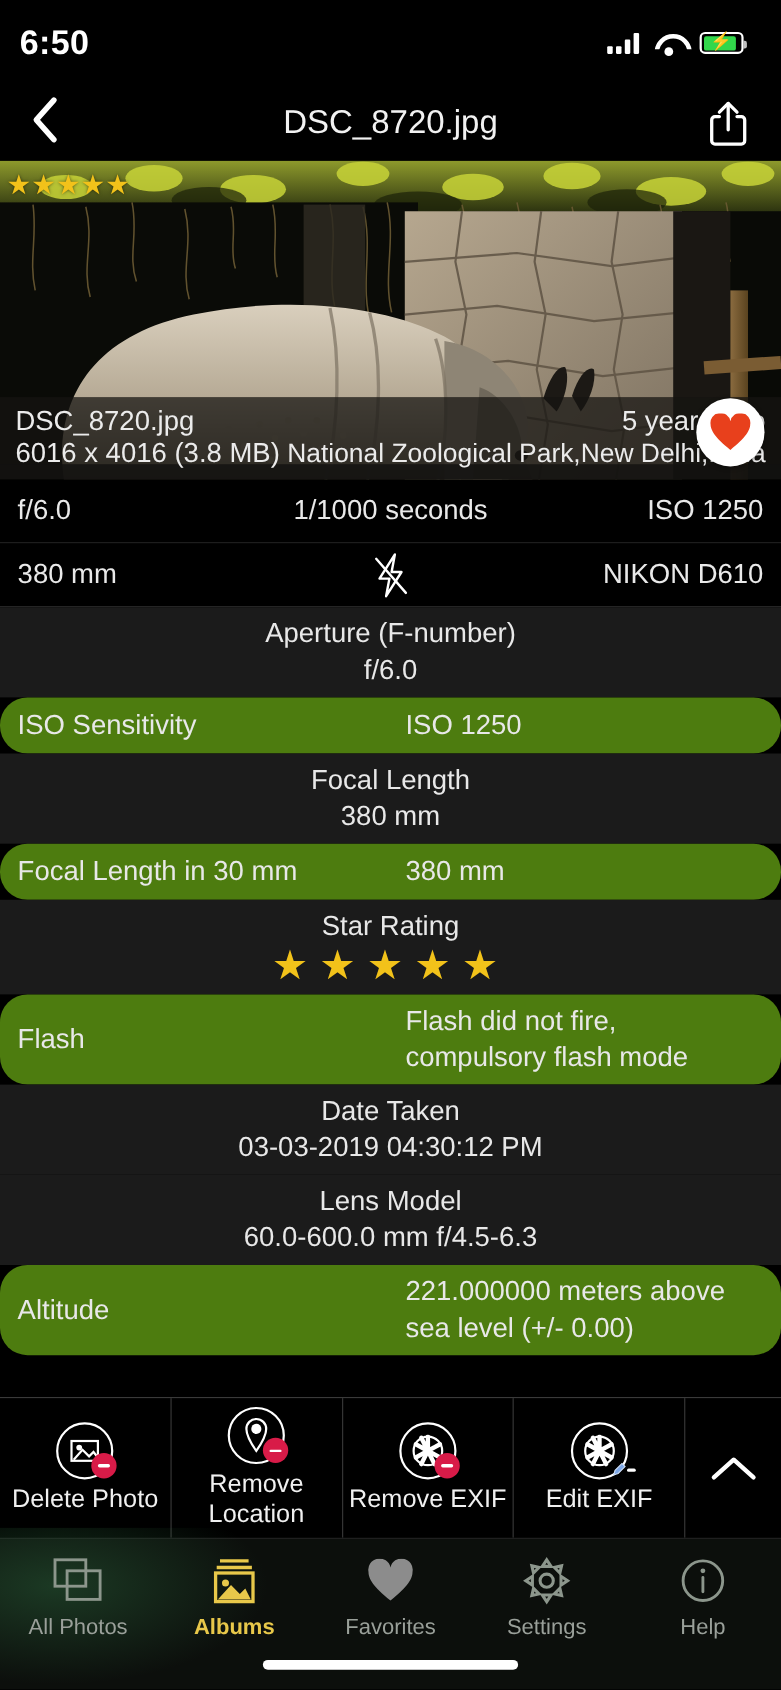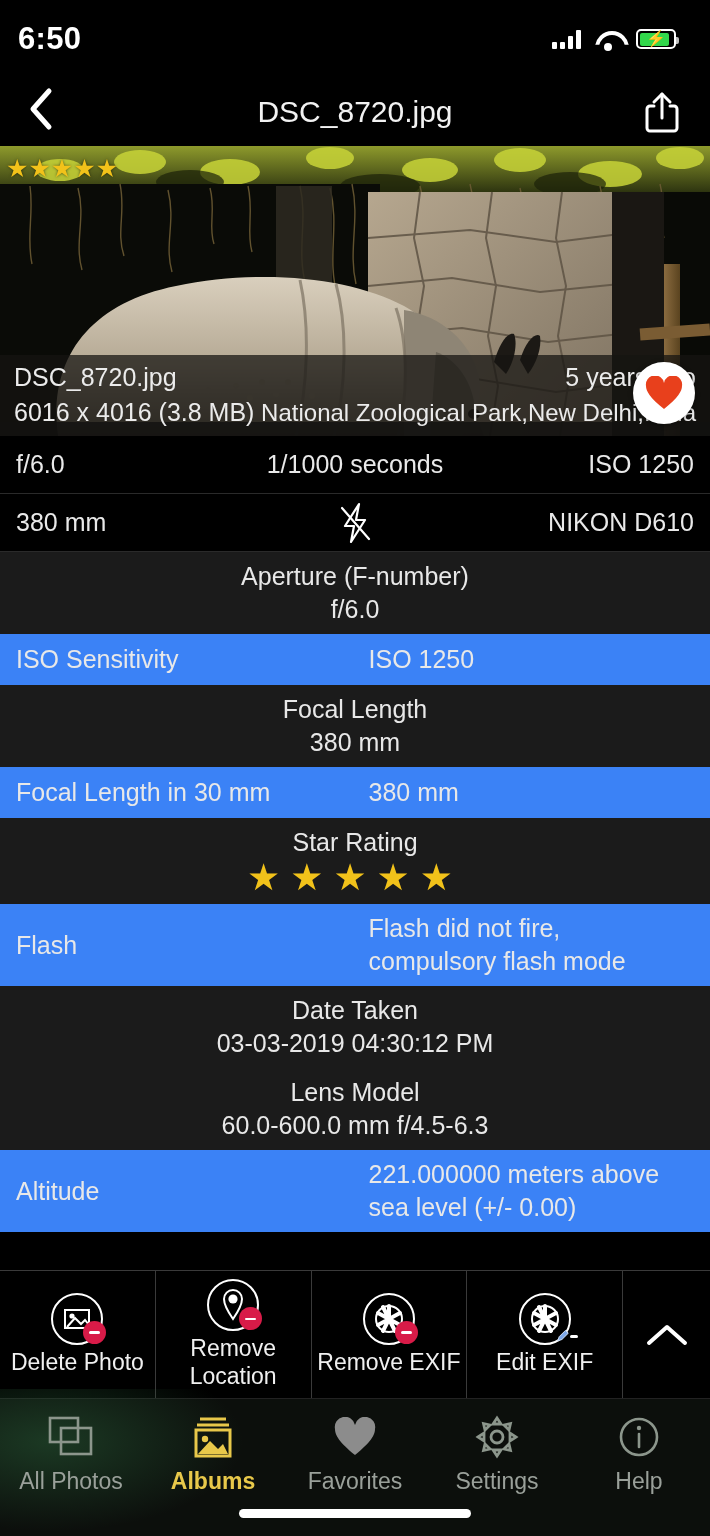--- a/index.html
+++ b/index.html
@@ -84,42 +84,42 @@
 
   
   .info-strip {
     position:absolute; left:0; right:0; bottom:0; z-index:5;
     background:rgba(22,20,18,.74);
     padding:8px 14px 9px 14px;
   }
   .info-row { display:flex; align-items:baseline; font-size:25px; color:#ebebeb; }
   .info-row .l { white-space:nowrap; }
   .info-row .r { margin-left:auto; white-space:nowrap; }
-  .info-row.second { margin-top:6px; }
+  .info-row.second { }
   .info-row.second .r { font-size:24px; }
 
   
   .sum-row {
     height:57px; display:flex; align-items:center; padding:0 16px;
     font-size:25px; color:#e9e9e9; background:#000;
   }
   .sum-row .c1 { flex:0 0 33%; text-align:left; }
   .sum-row .c2 { flex:0 0 34%; text-align:left; display:flex; justify-content:center; align-items:center;}
   .sum-row .c3 { flex:0 0 33%; text-align:right; }
   .flash-off-ico { width:38px; height:44px; display:block; }
   .sum-divider { height:1px; background:#2a2a2a; margin:0; }
 
   
   .exif-list { background:#000; }
   .exif-row {
     display:flex; align-items:center; min-height:51px;
     padding:8px 16px; font-size:25px;
   }
   .exif-row.odd  { background:#1b1b1b;flex-direction:column; }
-  .exif-row.even { background:#3b82f6; }
+  .exif-row.even { background:#4d7c0f;border-radius:25px; }
   .exif-k { flex:0 0 52%; color:#e8e8e8; line-height:1.32; }
   .exif-v { flex:1; color:#e8e8e8; line-height:1.32; }
   .exif-v.stars { color:#F2C21A; font-size:37px; letter-spacing:10px; line-height:1; }
 
   
   .actionbar {
     position:absolute; left:0; right:0; bottom:138px; height:128px;
     display:flex; background:#000; border-top:1px solid #3a3a3a;
   }
   .act {
@@ -156,21 +156,21 @@
     content:""; position:absolute; left:-40px; top:-10px; width:300px; height:150px;
     background:radial-gradient(ellipse at 30% 35%, rgba(40,92,55,.55), rgba(12,15,12,0) 65%);
     pointer-events:none;
   }
   .tab {
     flex:1; display:flex; flex-direction:column; align-items:center; gap:7px;
     cursor:pointer; z-index:2;
   }
   .tab-ico { height:48px; display:flex; align-items:center; justify-content:center; }
   .tab-ico svg { display:block; }
-  .tab-label { font-size:23px; color:#9aa09a; }
+  .tab-label { font-size:20px; color:#9aa09a; }
   .tab.active .tab-label { color:#E8C84A; font-weight:700; }
   .home-indicator {
     position:absolute; left:50%; transform:translateX(-50%); bottom:18px;
     width:232px; height:9px; border-radius:5px; background:#fff;
   }
 </style>
 </head>
 <body>
 
 <div class="statusbar">

